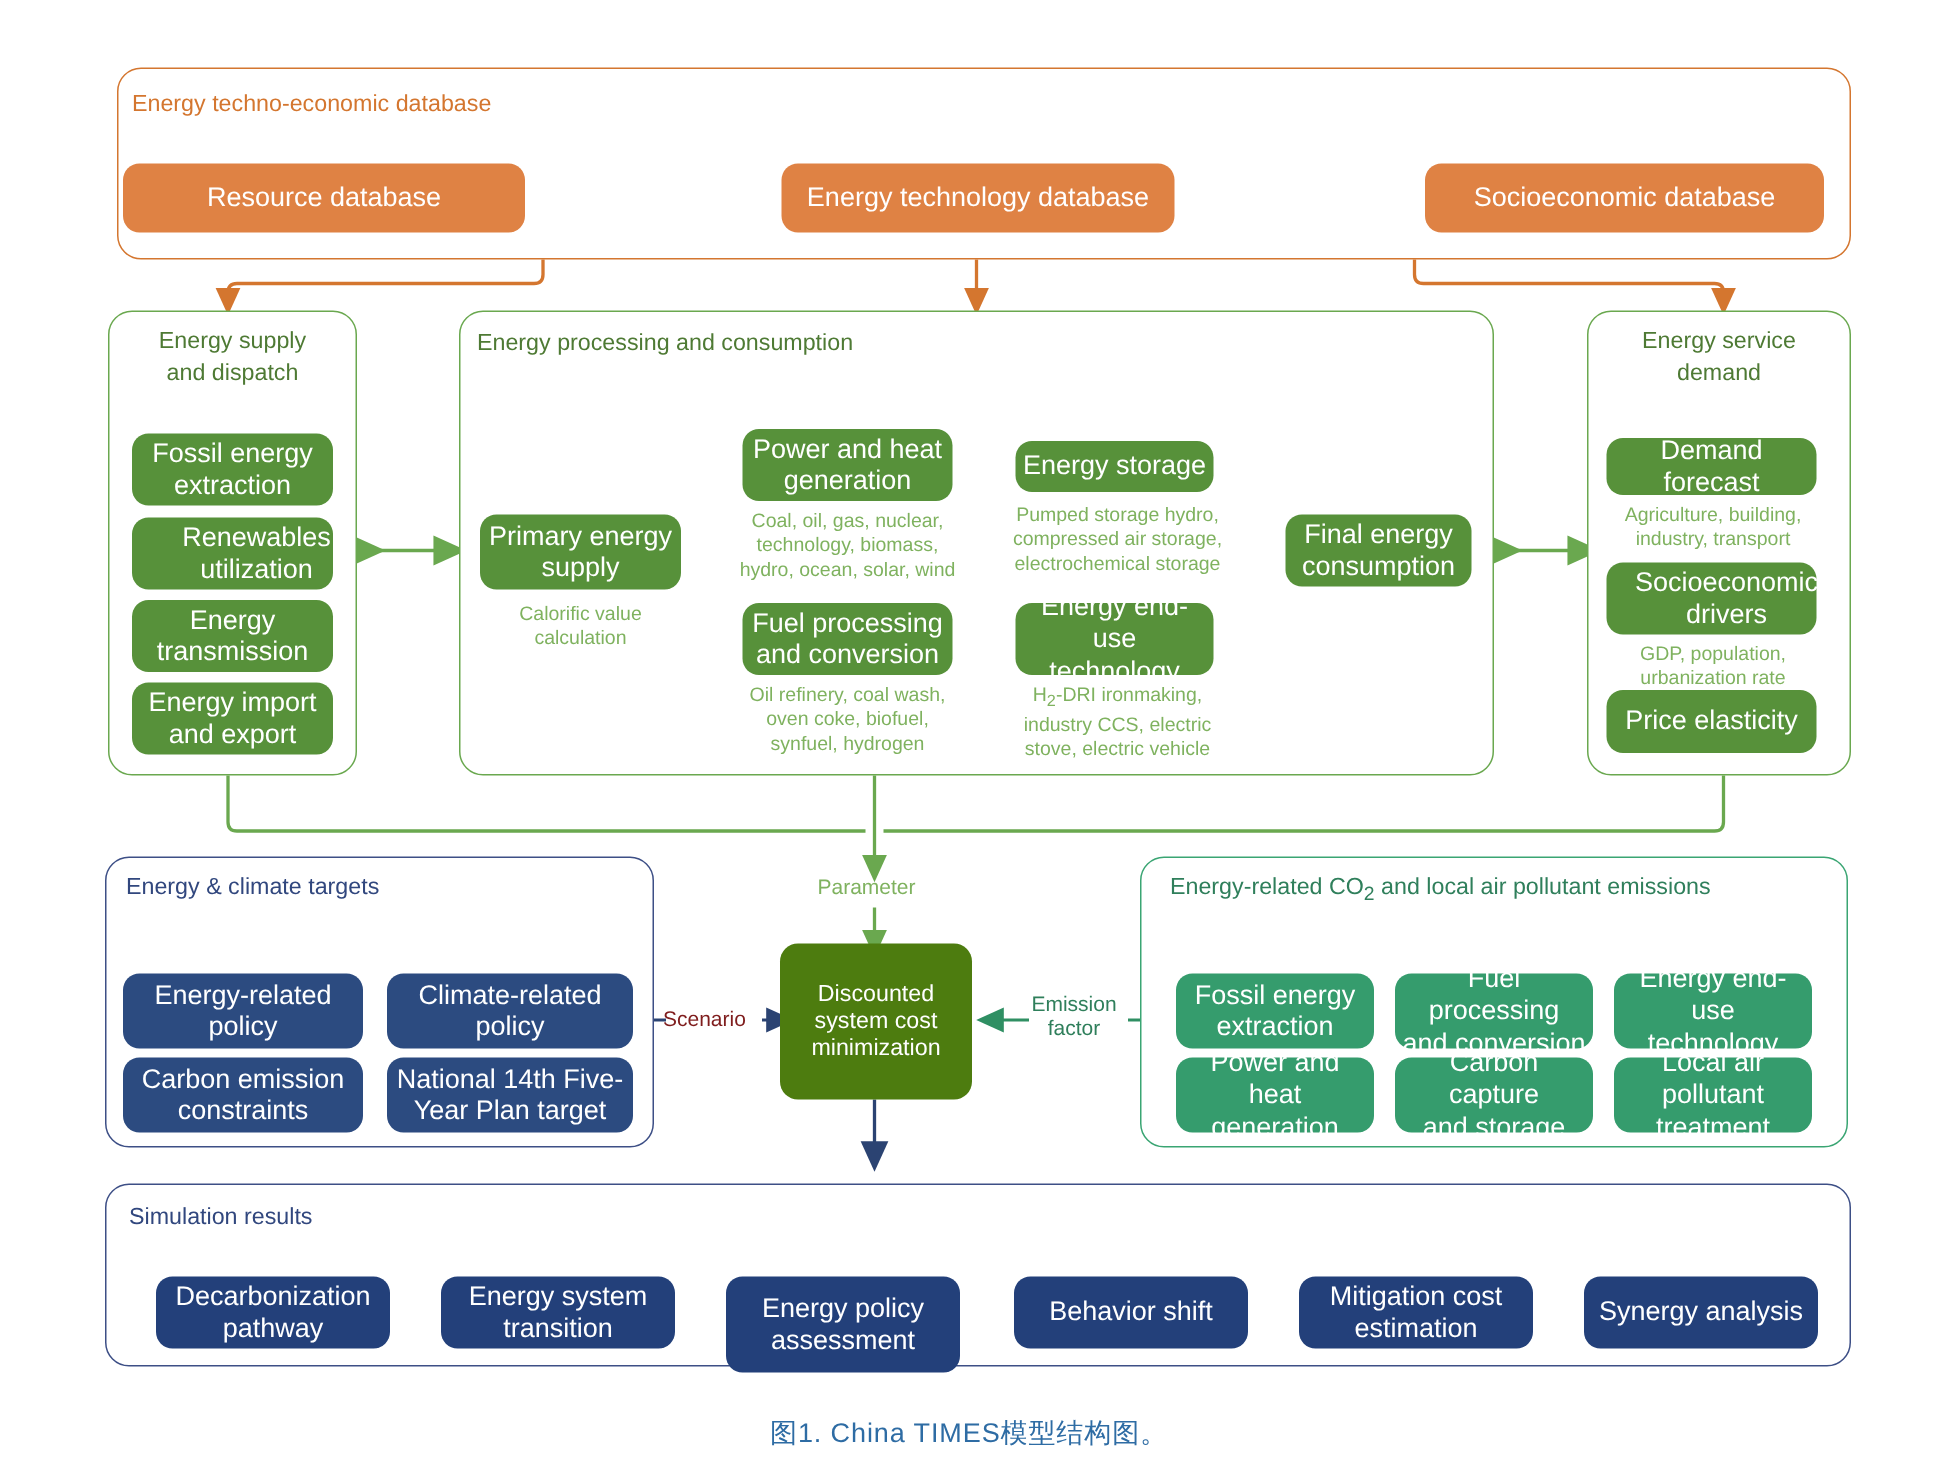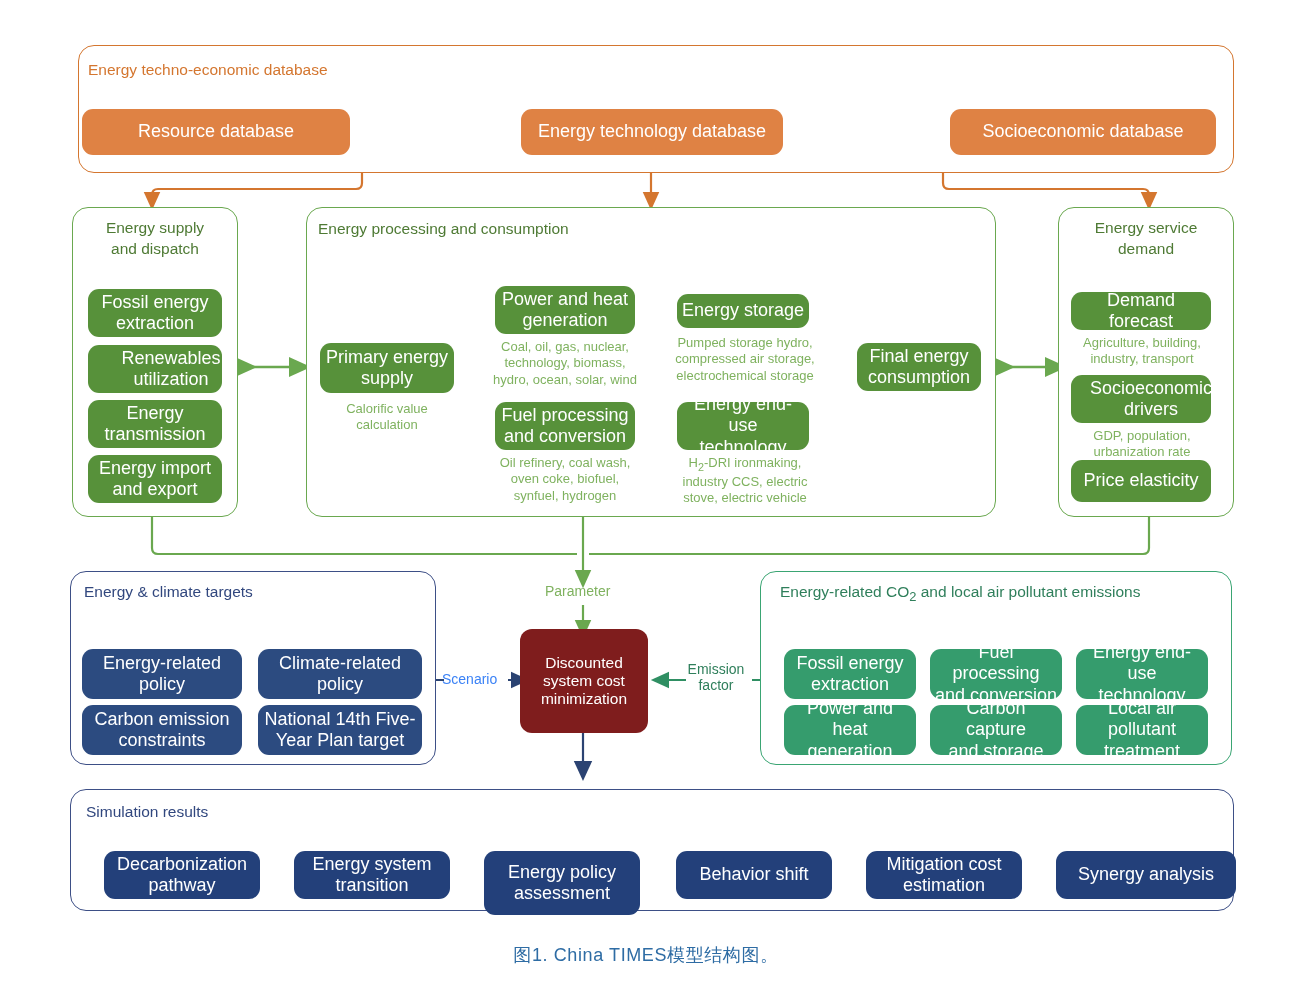--- a/index.html
+++ b/index.html
@@ -37,25 +37,25 @@
   .panel-title.blue{color:#31477e;}
   .chip.blue{background:#2c4b80;}
   .chip.navy{background:#23407a;}
 
   
   .panel.teal{border-color:#3aa573;}
   .panel-title.teal{color:#2f7f5b;}
   .chip.teal{background:#359c6d;}
 
   
-  .chip.red{background:#7f1d1d;border-radius:12px;font-size:15.5px;}
+  .chip.red{background:#4d7c0f;border-radius:12px;font-size:15.5px;}
 
   .edge-label{position:absolute;font-size:14px;white-space:nowrap;}
   .edge-label.green{color:#7fb25f;}
-  .edge-label.blue{color:#3b82f6;}
+  .edge-label.blue{color:#7f1d1d;}
   .edge-label.teal{color:#2f7f5b;}
 
   .caption{position:absolute;width:100%;text-align:center;color:#2e6ca4;
            font-size:18px;letter-spacing:.6px;font-family:"Liberation Sans","DejaVu Sans",sans-serif;}
 </style>
 </head>
 <body>
 
 <div id="stage">
 
@@ -311,19 +311,19 @@
     <span>Energy policy</span>
     <span>assessment</span>
   </div>
   <div class="chip navy" style="left:676px;top:834px;width:156px;height:48px;">
     <span>Behavior shift</span>
   </div>
   <div class="chip navy" style="left:866px;top:834px;width:156px;height:48px;flex-direction:column;">
     <span>Mitigation cost</span>
     <span>estimation</span>
   </div>
-  <div class="chip navy" style="left:1056px;top:834px;width:180px;height:48px;">
+  <div class="chip navy" style="left:1056px;top:834px;width:156px;height:48px;">
     <span>Synergy analysis</span>
   </div>
 
   <div class="caption" style="left:0;top:926px;">图1. China TIMES模型结构图。</div>
 
 </div>
 
 </body></html>

